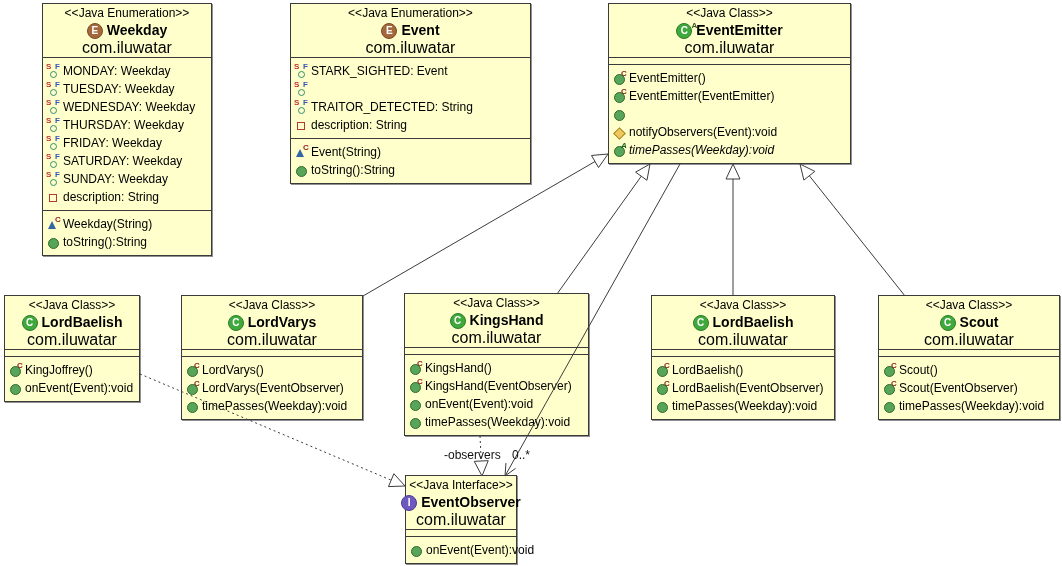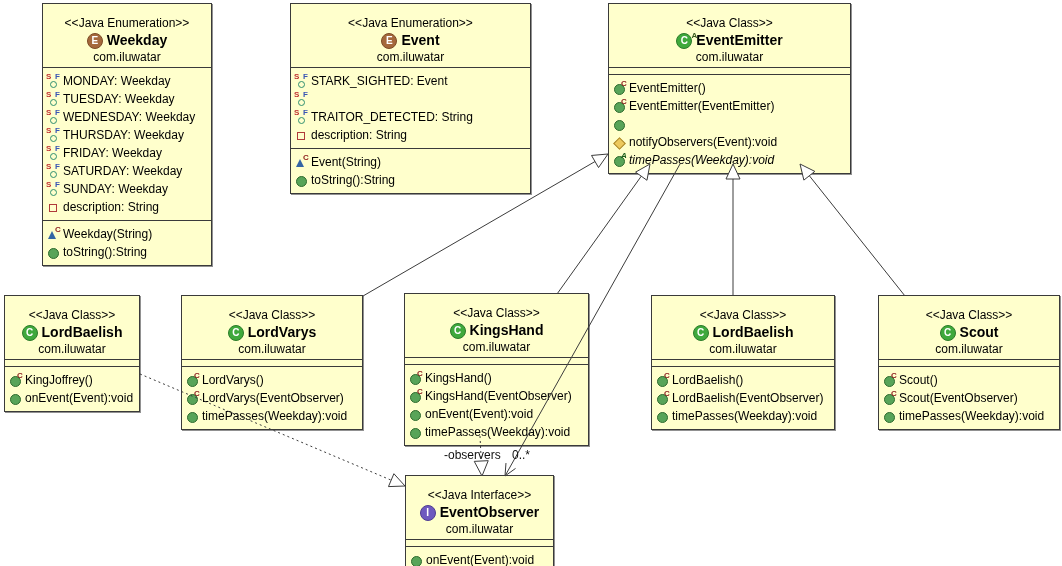--- a/index.html
+++ b/index.html
@@ -1,23 +1,23 @@
 <!DOCTYPE html>
 <html><head>
 <meta charset="utf-8">
 <style>
   html,body{margin:0;padding:0;background:#ffffff;}
   body{width:1062px;height:566px;position:relative;font-family:"Liberation Sans",sans-serif;overflow:hidden;}
   #diagram{position:absolute;left:0;top:0;width:1062px;height:566px;}
   .uml{position:absolute;background:#FFFFCC;border:1px solid #3a3a3a;box-shadow:1px 1px 0 rgba(55,55,55,.55);box-sizing:border-box;z-index:1;}
-  .t{height:51px;padding-top:12px;text-align:center;color:#000;}
+  .t{height:51px;padding-top:2px;text-align:center;color:#000;}
   .stereo{font-size:12px;line-height:15px;}
   .nameline{font-size:14px;font-weight:bold;line-height:19px;display:flex;align-items:center;justify-content:center;gap:4px;}
   .nameline.it .cname{}
-  .pkg{font-size:12px;line-height:15px;}
+  .pkg{font-size:16px;line-height:15px;}
   .fields,.methods{border-top:1px solid #3a3a3a;padding:4px 3px;}
   .fields.empty{height:6px;padding:0;}
   .mrow{display:flex;align-items:center;height:18px;font-size:12px;color:#000;white-space:nowrap;}
   .mrow .mtext.it{font-style:italic;}
   .mico{width:17px;flex:0 0 17px;position:relative;height:15px;display:inline-block;}
   .mico i{position:absolute;font-style:normal;}
   .gc{width:9px;height:9px;border-radius:50%;background:#58A458;border:1px solid #2e6b2e;left:2px;top:3px;}
   .dia{width:7px;height:7px;background:#EDC95C;border:1px solid #a8862a;transform:rotate(45deg);left:3px;top:4px;}
   .sq{width:6px;height:6px;border:1px solid #b03a3a;left:3px;top:4px;background:#FFFFCC;}
   .tri{width:0;height:0;border-left:4px solid transparent;border-right:4px solid transparent;border-bottom:8px solid #3465A4;left:2px;top:4px;}
@@ -417,21 +417,21 @@
           <span class="mtext">Scout(EventObserver)</span>
         </div>
         <div class="mrow">
           <span class="mico">
             <i class="gc"></i>
           </span>
           <span class="mtext">timePasses(Weekday):void</span>
         </div>
       </div>
     </div>
-    <div class="uml" style="left: 405px; top: 475px; width: 149px;">
+    <div class="uml" style="left: 405px; top: 475px; width: 112px;">
       <div class="t">
         <div class="stereo">&lt;&lt;Java Interface&gt;&gt;</div>
         <div class="nameline">
           <span class="tico iface">I</span>
           <span class="cname">EventObserver</span>
         </div>
         <div class="pkg">com.iluwatar</div>
       </div>
       <div class="fields empty"></div>
       <div class="methods">

